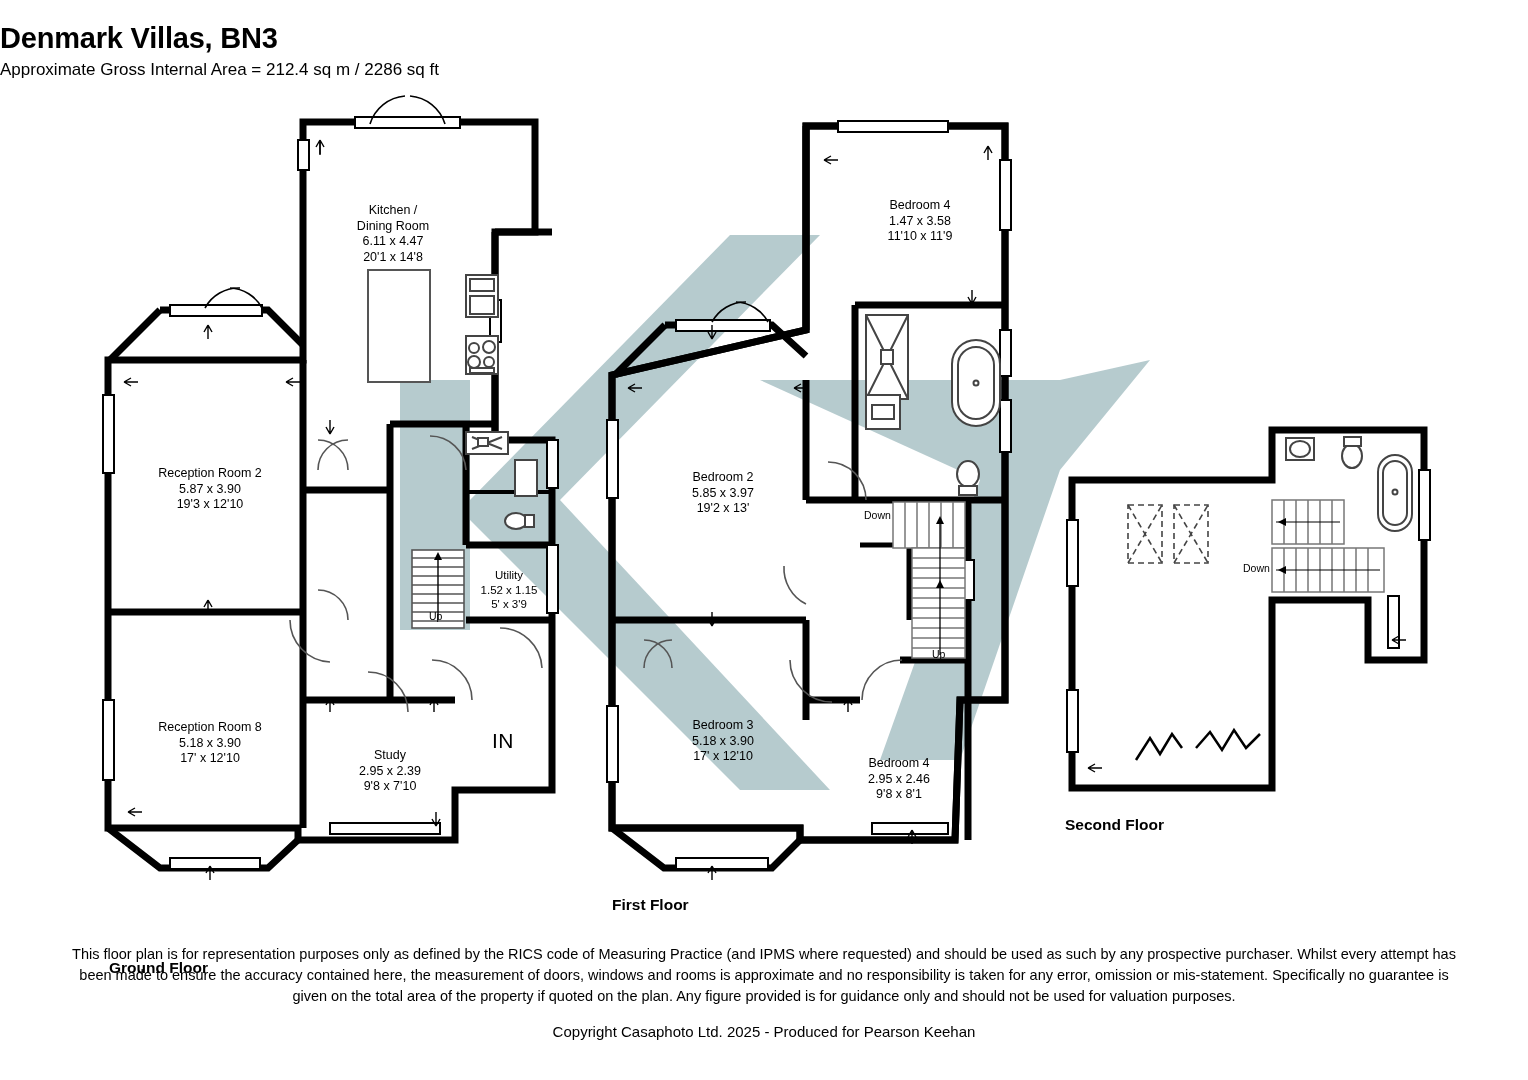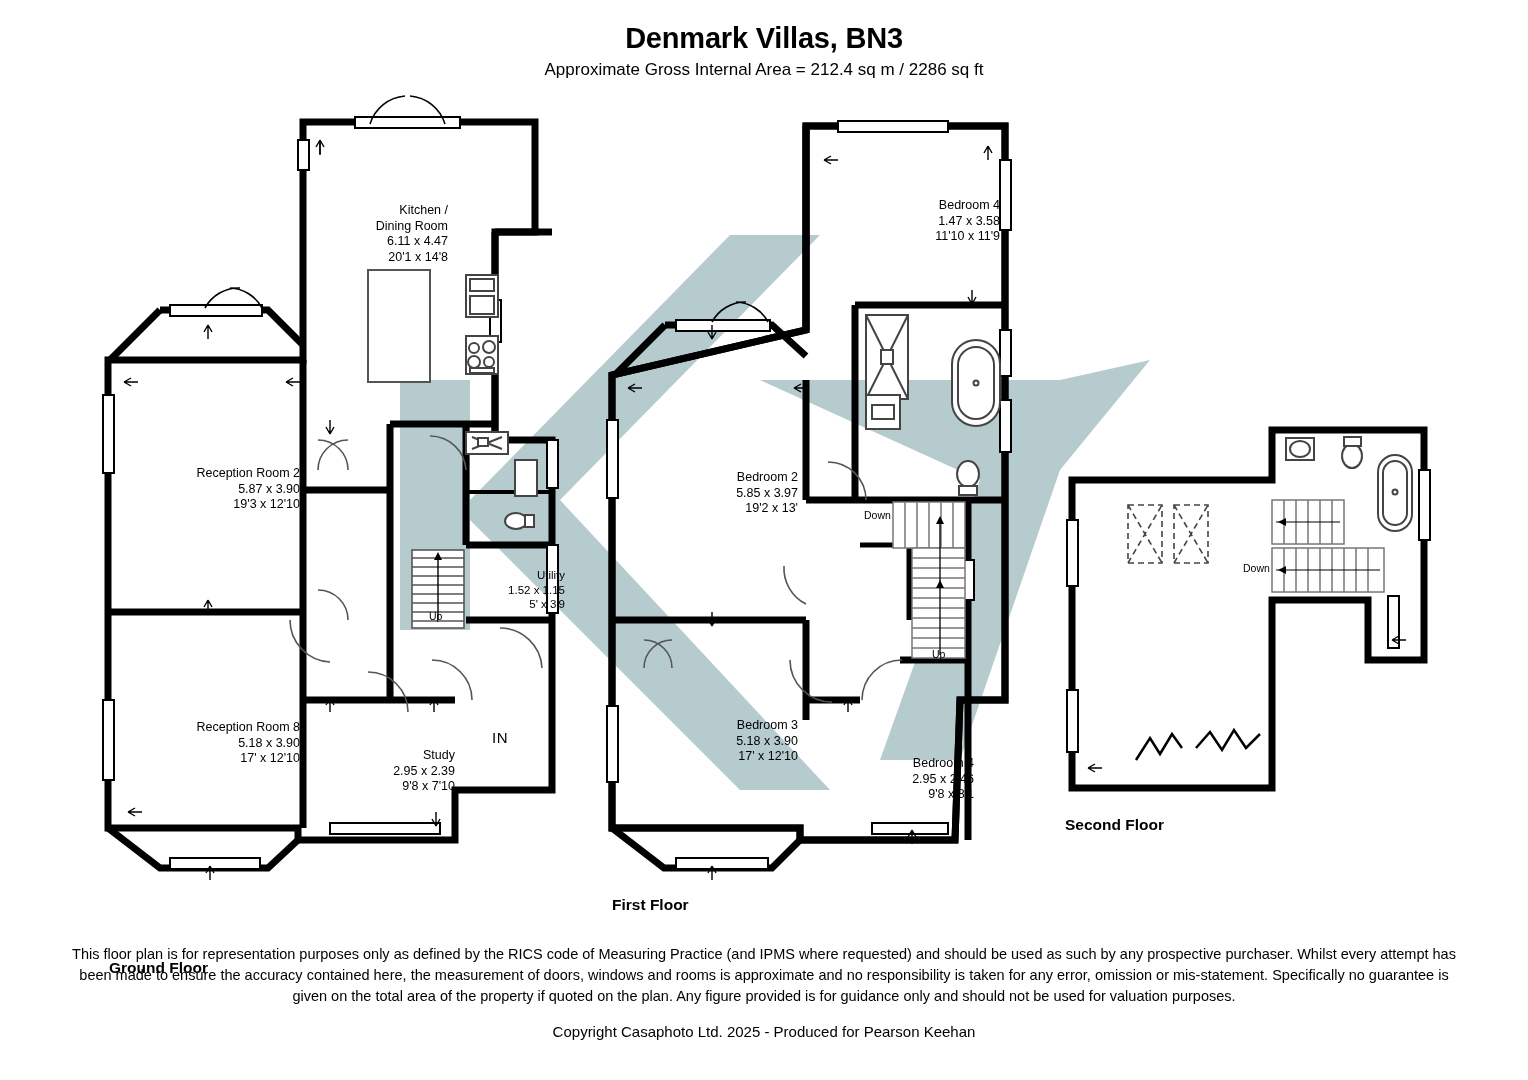--- a/index.html
+++ b/index.html
@@ -5,46 +5,46 @@
 <style>
   html,body{margin:0;padding:0;background:#ffffff;}
   body{
     width:1528px;height:1080px;position:relative;overflow:hidden;
     font-family:"Liberation Sans","DejaVu Sans",sans-serif;
     color:#000000;
   }
   #plan-root{position:absolute;inset:0;}
 
   
-  .hdr{position:absolute;left:0;right:0;text-align:center;}
+  .hdr{position:absolute;left:0;right:0;text-align:left;}
   .hdr-title{top:22px;font-size:29px;font-weight:bold;letter-spacing:-0.2px;}
   .hdr-sub{top:60px;font-size:17px;font-weight:normal;}
 
   
   .footer{position:absolute;left:0;right:0;text-align:center;
           font-size:14.5px;line-height:21px;}
   .footer-disc{top:944px;left:70px;right:70px;}
   .footer-copy{top:1021px;font-size:15px;}
 
   
   .floor-label{position:absolute;font-size:15.5px;font-weight:bold;}
 
   
   svg.plan{position:absolute;left:0;top:0;width:1528px;height:1080px;
            overflow:visible;}
 
   
-  .room{position:absolute;text-align:right;font-size:12.5px;
+  .room{position:absolute;text-align:center;font-size:12.5px;
         line-height:15.5px;white-space:nowrap;}
   .room .nm{display:block;}
   .room .d1{display:block;}
   .room .d2{display:block;}
 
   .tinylab{position:absolute;font-size:10.5px;white-space:nowrap;}
-  .inlab{position:absolute;font-size:15px;letter-spacing:0.5px;}
+  .inlab{position:absolute;font-size:21px;letter-spacing:0.5px;}
 </style>
 </head>
 <body>
 
 <div id="plan-root">
 
   <div class="hdr hdr-title">Denmark Villas, BN3</div>
   <div class="hdr hdr-sub">Approximate Gross Internal Area = 212.4 sq m / 2286 sq ft</div>
 
   <svg class="plan" viewBox="0 0 1528 1080">

